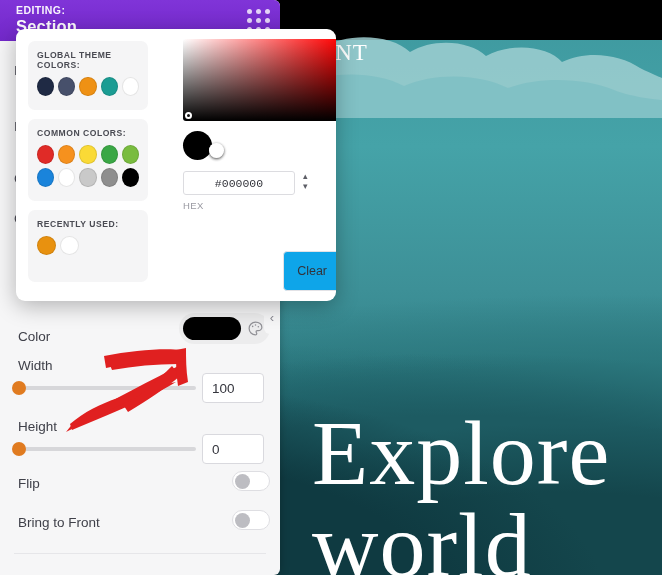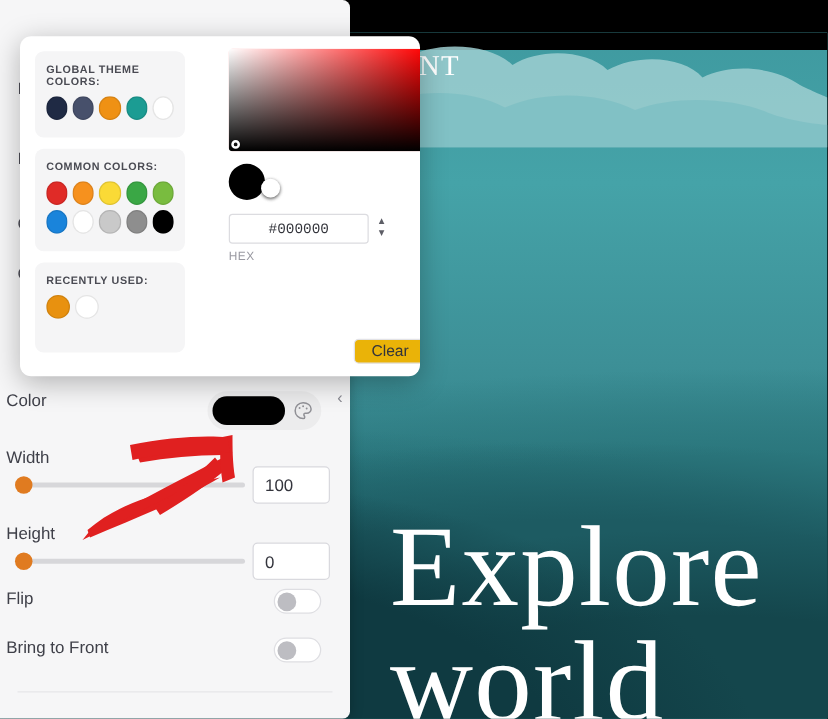--- a/index.html
+++ b/index.html
@@ -100,22 +100,22 @@
 
   
   .stub-label {
     position: absolute; left: 14px;
     font-size: 13px; color: #4b4b55;
   }
 
   .panel-body { position: absolute; left: 0; top: 41px; width: 280px; bottom: 0; }
 
   .row {
-    position: absolute; left: 5px; width: 252px;
-    display: flex; align-items: flex-start; justify-content: space-between; gap: 20px;
+    position: absolute; left: 18px; width: 252px;
+    display: flex; align-items: flex-end; justify-content: space-between; gap: 20px;
   }
   .row-label { font-size: 13.5px; color: #3f4049; }
 
   .color-chip-wrap {
     display: flex; align-items: center; gap: 6px;
     background: #ececed; border-radius: 16px; padding: 4px 6px 4px 4px;
   }
   .color-chip {
     width: 58px; height: 23px; border-radius: 12px; background: #000000;
   }
@@ -226,22 +226,22 @@
   .hex-label {
     text-align: center; font-size: 9.5px; color: #9a9aa2;
     margin-top: 6px; letter-spacing: .4px;
   }
   .spin { display: flex; flex-direction: column; gap: 3px; margin-top: 2px; color: #5d5e66; font-size: 9px; line-height: 7px; }
   .btn-row {
     position: absolute; right: 11px; bottom: 10px;
     display: flex; gap: 9px;
   }
   .btn {
-    background: #eab308; border: 1px solid #e2e2e6; border-radius: 4px;
-    height: 20px; padding: 0 13px;
+    background: #0ea5e9; border: 1px solid #e2e2e6; border-radius: 4px;
+    height: 40px; padding: 0 13px;
     font-size: 12.5px; color: #33343b;
     display: flex; align-items: center; gap: 6px;
   }
 
   
   .annot { position: absolute; left: 0; top: 0; pointer-events: none; }
 </style>
 </head>
 <body>
 
@@ -280,20 +280,35 @@
     </div>
 
     <div class="red-block"></div>
     <div class="nav-word">OUNT</div>
     <div class="hero-title">Explore</div>
     <div class="hero-title2">world</div>
   </div>
 
   <div class="editor-panel">
 
+    <div class="editor-header">
+      <div class="eh-eyebrow">EDITING:</div>
+      <div class="eh-title">Section</div>
+      <div class="grid-dots">
+        <i></i>
+          <i></i>
+          <i></i>
+          <i></i>
+          <i></i>
+          <i></i>
+          <i></i>
+          <i></i>
+          <i></i>
+      </div>
+    </div>
 
     <div class="panel-body">
 
       <div class="stub-label" style="top:22px">I</div>
       <div class="stub-label" style="top:78px">I</div>
       <div class="stub-label" style="top:130px">C</div>
       <div class="stub-label" style="top:170px">C</div>
 
       <div class="row" style="top:272px">
         <span class="row-label">Color</span>

